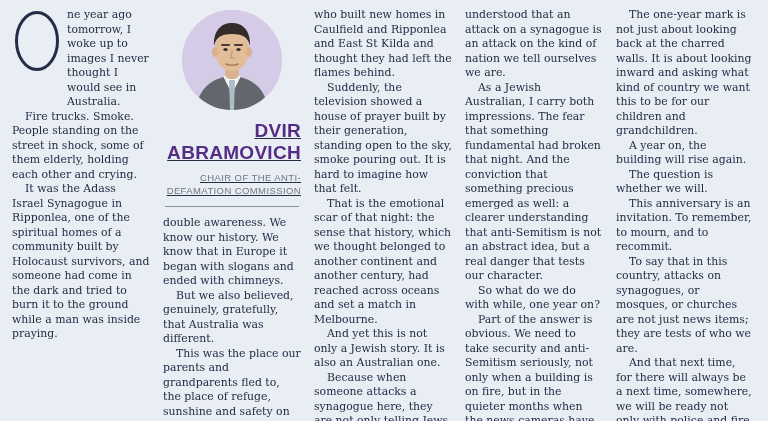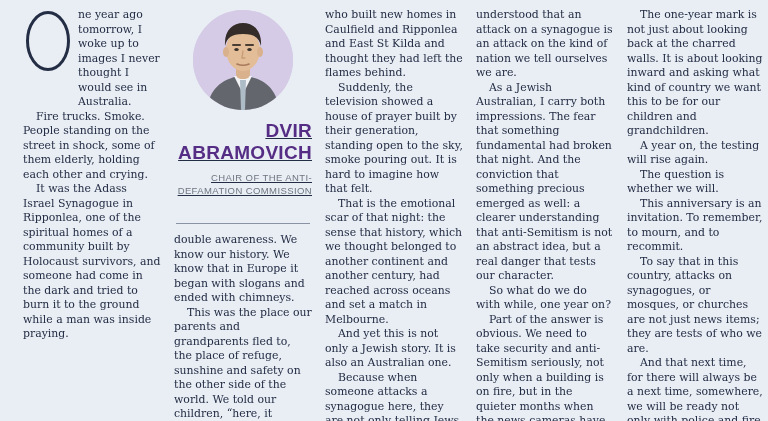--- a/index.html
+++ b/index.html
@@ -5,21 +5,21 @@
   * { margin: 0; padding: 0; box-sizing: border-box; }
   html, body { width: 768px; height: 421px; }
   body {
     font-family: "DejaVu Serif", serif;
     background: #e9edf4;
     overflow: hidden;
   }
   .page {
     width: 768px; height: 421px;
     background: #e9edf4;
-    padding: 8px 13px 0 23px;
+    padding: 8px 13px 0 12px;
     overflow: hidden;
   }
   .columns {
     display: flex;
     gap: 13px;
     align-items: flex-start;
   }
   .col {
     width: 138px;
     flex: 0 0 138px;
@@ -57,21 +57,21 @@
     text-transform: uppercase;
     margin-bottom: 7px;
   }
   .author-role {
     font-family: "Liberation Sans", sans-serif;
     font-size: 9.5px;
     line-height: 13px;
     letter-spacing: 0.4px;
     color: #6e7681;
     text-transform: uppercase;
-    margin-bottom: 26px;
+    margin-bottom: 9px;
   }
   .byline-divider {
     border: none;
     border-top: 1px solid #8a93a3;
     margin: 0 2px 9px 2px;
   }
 </style>
 </head>
 <body>
 
@@ -121,20 +121,21 @@
 
             <path d="M44 54 Q50 56.5 56 54" stroke="#a97a5d" stroke-width="1.6" fill="none" stroke-linecap="round"></path>
           </svg>
         </div>
         <div class="author-name">DVIR ABRAMOVICH</div>
         <div class="author-role">CHAIR OF THE ANTI-DEFAMATION COMMISSION</div>
         <hr class="byline-divider">
       </div>
       <div>
           <p class="para">double awareness. We know our history. We know that in Europe it began with slogans and ended with chimneys.</p>
+          <p class="para indent">But we also believed, genuinely, gratefully, that Australia was different.</p>
           <p class="para indent">This was the place our parents and grandparents fled to, the place of refuge, sunshine and safety on the other side of the world. We told our children, “here, it cannot happen”. And for many of us, a thought we never wanted to have slipped in: We were wrong. It can happen.</p>
         </div>
     </div>
 
     <div class="col">
       <div>
           <p class="para">who built new homes in Caulfield and Ripponlea and East St Kilda and thought they had left the flames behind.</p>
           <p class="para indent">Suddenly, the television showed a house of prayer built by their generation, standing open to the sky, smoke pouring out. It is hard to imagine how that felt.</p>
           <p class="para indent">That is the emotional scar of that night: the sense that history, which we thought belonged to another continent and another century, had reached across oceans and set a match in Melbourne.</p>
           <p class="para indent">And yet this is not only a Jewish story. It is also an Australian one.</p>
@@ -147,21 +148,21 @@
           <p class="para">understood that an attack on a synagogue is an attack on the kind of nation we tell ourselves we are.</p>
           <p class="para indent">As a Jewish Australian, I carry both impressions. The fear that something fundamental had broken that night. And the conviction that something precious emerged as well: a clearer understanding that anti-Semitism is not an abstract idea, but a real danger that tests our character.</p>
           <p class="para indent">So what do we do with while, one year on?</p>
           <p class="para indent">Part of the answer is obvious. We need to take security and anti-Semitism seriously, not only when a building is on fire, but in the quieter months when the news cameras have moved on. That means real resources for community protection, not just statements.</p>
         </div>
     </div>
 
     <div class="col">
       <div>
           <p class="para indent">The one-year mark is not just about looking back at the charred walls. It is about looking inward and asking what kind of country we want this to be for our children and grandchildren.</p>
-          <p class="para indent">A year on, the testing will rise again.</p>
+          <p class="para indent">A year on, the building will rise again.</p>
           <p class="para indent">The question is whether we will.</p>
           <p class="para indent">This anniversary is an invitation. To remember, to mourn, and to recommit.</p>
           <p class="para indent">To say that in this country, attacks on synagogues, or mosques, or churches are not just news items; they are tests of who we are.</p>
           <p class="para indent">And that next time, for there will always be a next time, somewhere, we will be ready not only with police and fire engines, but with a society that instinctively knows how to stand with those under attack.</p>
         </div>
     </div>
 
   </div>
 </div>
 

